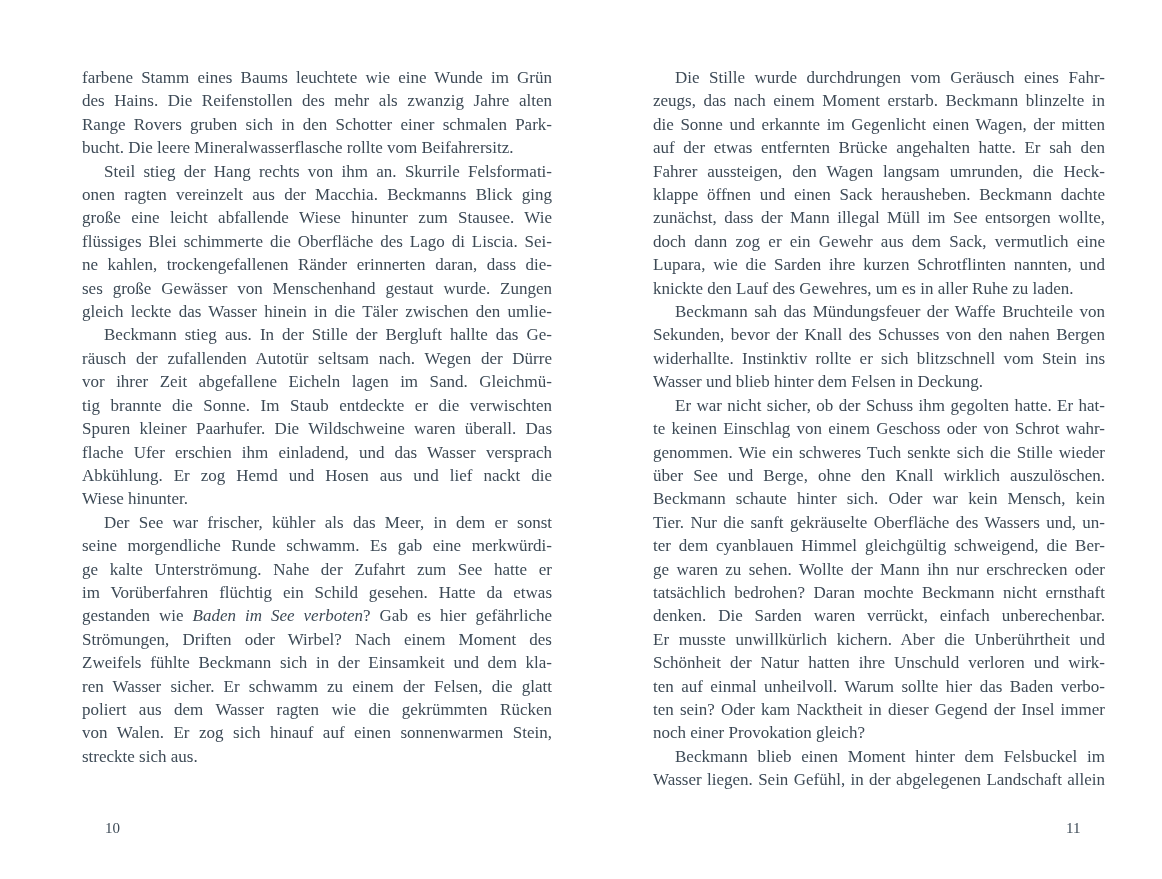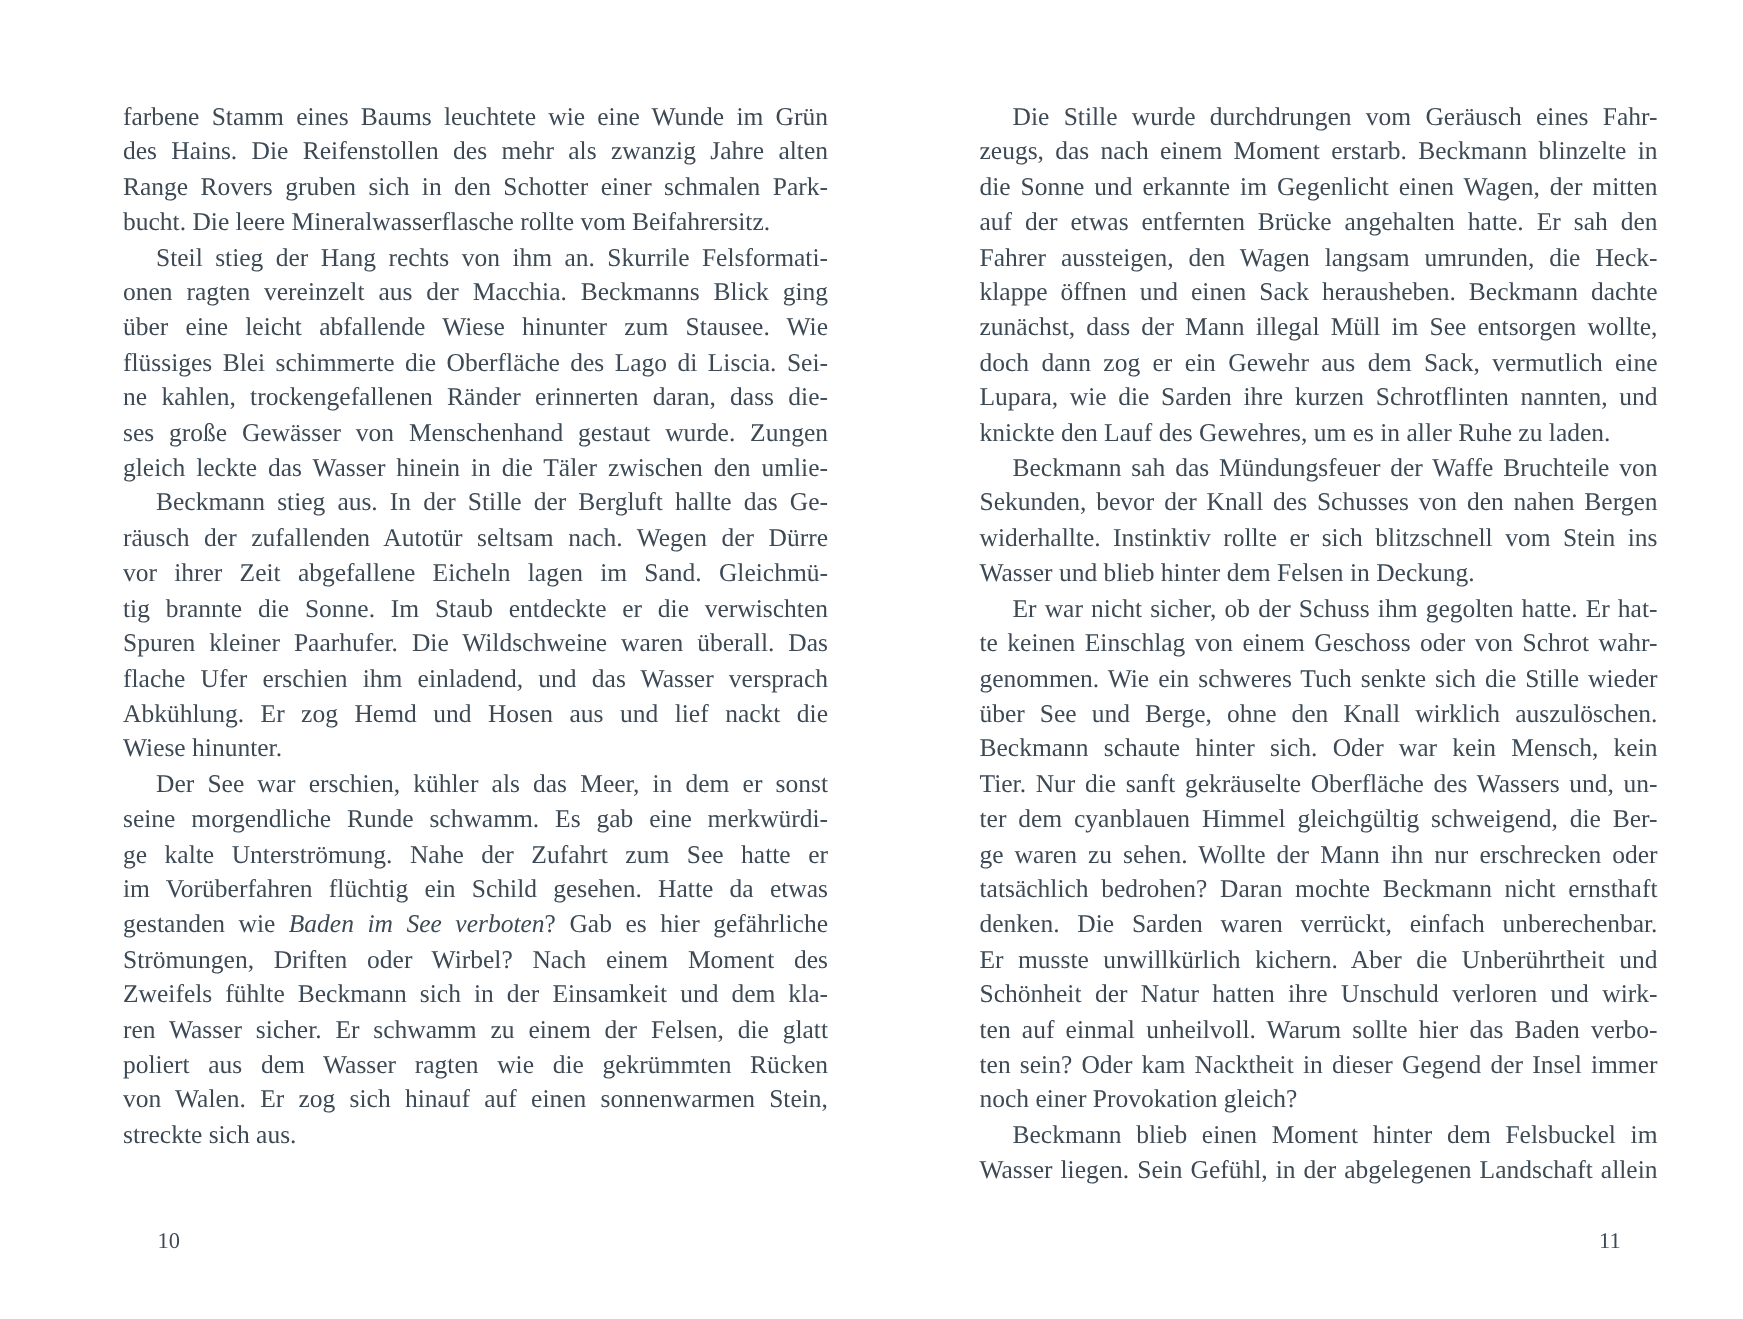--- a/index.html
+++ b/index.html
@@ -75,34 +75,34 @@
 
 <div class="spread">
   <section class="page page-left">
     <div class="text-column">
         <div class="line">farbene Stamm eines Baums leuchtete wie eine Wunde im Grün</div>
         <div class="line">des Hains. Die Reifenstollen des mehr als zwanzig Jahre alten</div>
         <div class="line">Range Rovers gruben sich in den Schotter einer schmalen Park-</div>
         <div class="line para-end">bucht. Die leere Mineralwasserflasche rollte vom Beifahrersitz.</div>
         <div class="line indent">Steil stieg der Hang rechts von ihm an. Skurrile Felsformati-</div>
         <div class="line">onen ragten vereinzelt aus der Macchia. Beckmanns Blick ging</div>
-        <div class="line">über eine leicht abfallende Wiese hinunter zum Stausee. Wie</div>
+        <div class="line">große eine leicht abfallende Wiese hinunter zum Stausee. Wie</div>
         <div class="line">flüssiges Blei schimmerte die Oberfläche des Lago di Liscia. Sei-</div>
         <div class="line">ne kahlen, trockengefallenen Ränder erinnerten daran, dass die-</div>
         <div class="line">ses große Gewässer von Menschenhand gestaut wurde. Zungen</div>
         <div class="line">gleich leckte das Wasser hinein in die Täler zwischen den umlie-</div>
         <div class="line indent">Beckmann stieg aus. In der Stille der Bergluft hallte das Ge-</div>
         <div class="line">räusch der zufallenden Autotür seltsam nach. Wegen der Dürre</div>
         <div class="line">vor ihrer Zeit abgefallene Eicheln lagen im Sand. Gleichmü-</div>
         <div class="line">tig brannte die Sonne. Im Staub entdeckte er die verwischten</div>
         <div class="line">Spuren kleiner Paarhufer. Die Wildschweine waren überall. Das</div>
         <div class="line">flache Ufer erschien ihm einladend, und das Wasser versprach</div>
         <div class="line">Abkühlung. Er zog Hemd und Hosen aus und lief nackt die</div>
         <div class="line para-end">Wiese hinunter.</div>
-        <div class="line indent">Der See war erschien, kühler als das Meer, in dem er sonst</div>
+        <div class="line indent">Der See war frischer, kühler als das Meer, in dem er sonst</div>
         <div class="line">seine morgendliche Runde schwamm. Es gab eine merkwürdi-</div>
         <div class="line">ge kalte Unterströmung. Nahe der Zufahrt zum See hatte er</div>
         <div class="line">im Vorüberfahren flüchtig ein Schild gesehen. Hatte da etwas</div>
         <div class="line">gestanden wie <em>Baden im See verboten</em>? Gab es hier gefährliche</div>
         <div class="line">Strömungen, Driften oder Wirbel? Nach einem Moment des</div>
         <div class="line">Zweifels fühlte Beckmann sich in der Einsamkeit und dem kla-</div>
         <div class="line">ren Wasser sicher. Er schwamm zu einem der Felsen, die glatt</div>
         <div class="line">poliert aus dem Wasser ragten wie die gekrümmten Rücken</div>
         <div class="line">von Walen. Er zog sich hinauf auf einen sonnenwarmen Stein,</div>
         <div class="line para-end">streckte sich aus.</div>

